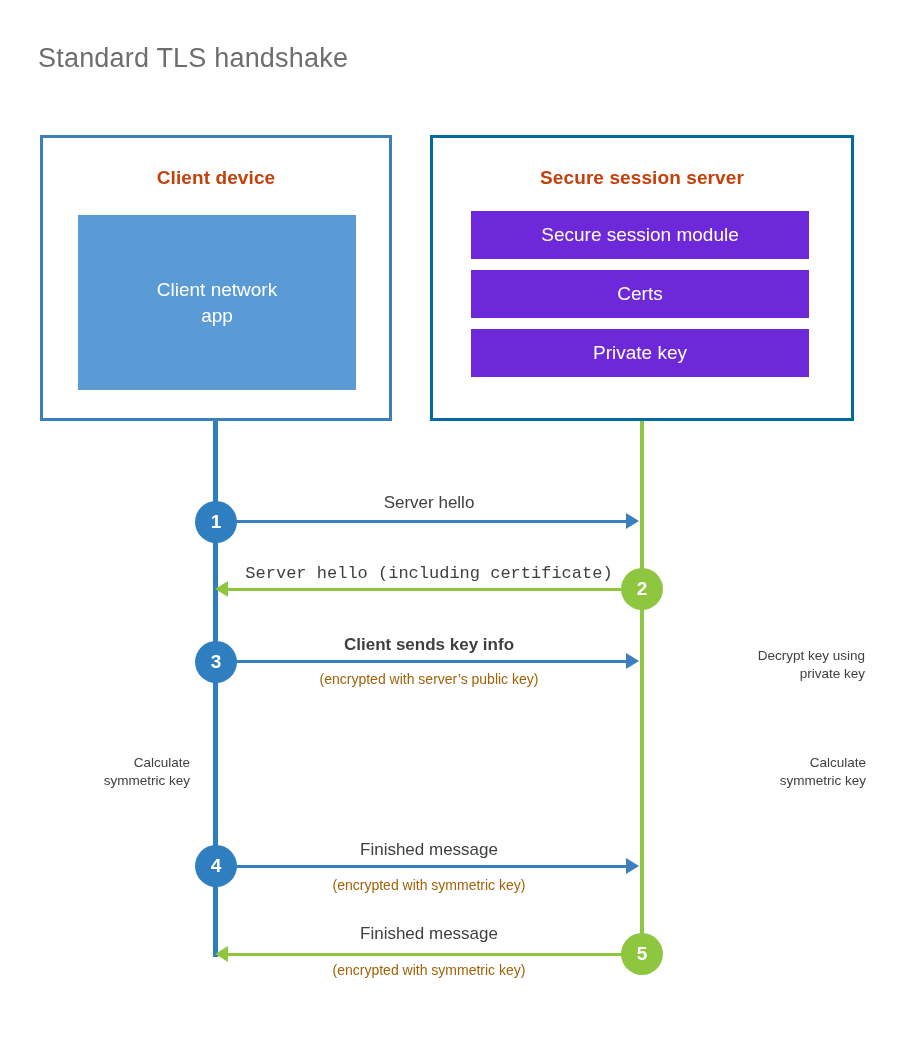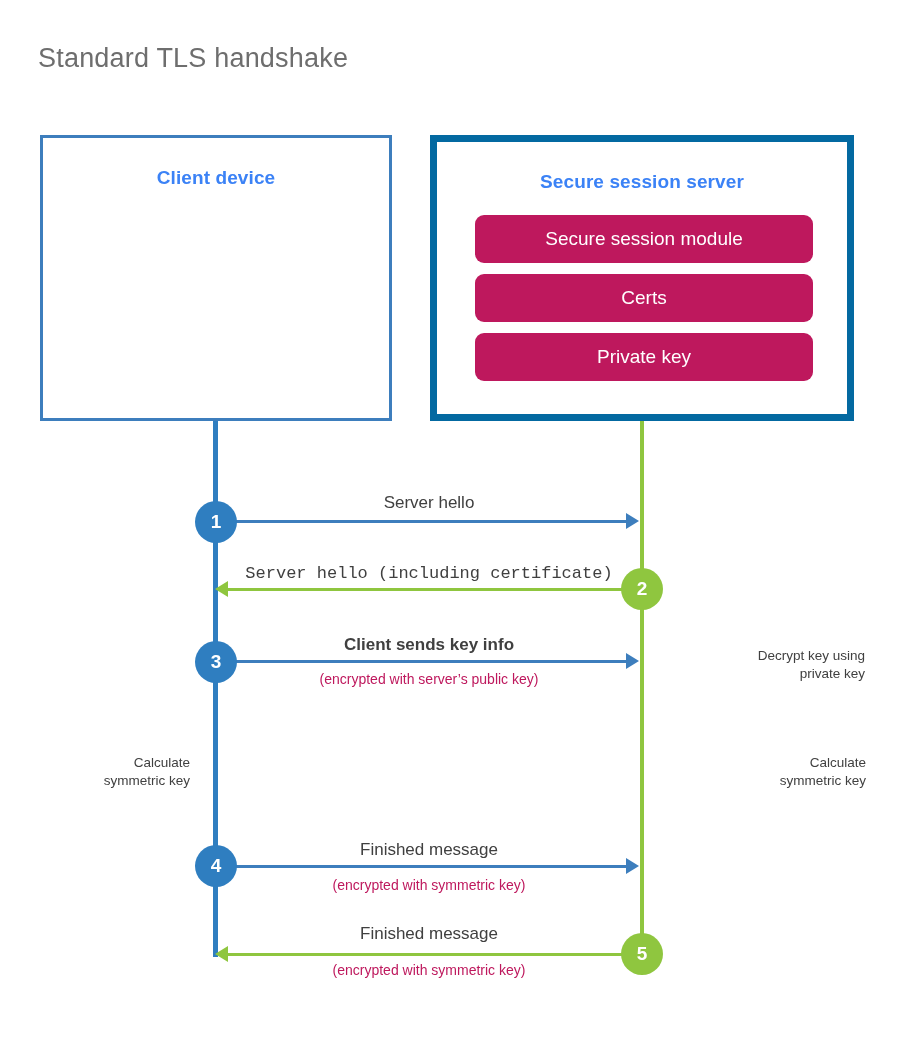--- a/index.html
+++ b/index.html
@@ -47,32 +47,32 @@
     top: 120px;
     width: 352px;
     height: 286px;
     border: 3px solid #3d7ebd;
   }
   .party-box.server {
     left: 430px;
     top: 120px;
     width: 424px;
     height: 286px;
-    border: 7px solid #0369a1;
+    border: 3px solid #0369a1;
     padding-left: 32px;
   }
   .party-title {
     position: absolute;
     left: 0;
     top: 29px;
     width: 100%;
     text-align: center;
     font-size: 19px;
     font-weight: bold;
-    color: #3b82f6;
+    color: #c2410c;
     letter-spacing: 0.1px;
   }
 
   
   .client-app-block {
     position: absolute;
     left: 35px;
     top: 77px;
     width: 278px;
     height: 175px;
@@ -87,28 +87,27 @@
     white-space: pre-line;
   }
   .server-blocks {
     position: absolute;
     left: 38px;
     top: 73px;
     width: 338px;
   }
   .server-block {
     height: 48px;
-    background: #be185d;
+    background: #6d28d9;
     color: #ffffff;
     font-size: 19px;
     display: flex;
     align-items: center;
     justify-content: center;
     margin-bottom: 11px;
-    border-radius: 9px;
   }
 
   
   .lifeline {
     position: absolute;
   }
   .lifeline.client-line {
     left: 213px;
     top: 406px;
     width: 5px;
@@ -166,21 +165,21 @@
     position: absolute;
     text-align: center;
     font-size: 17px;
     color: #404040;
     white-space: nowrap;
   }
   .msg-sub {
     position: absolute;
     text-align: center;
     font-size: 14px;
-    color: #be185d;
+    color: #a16207;
     white-space: nowrap;
   }
 
   
   .side-note {
     position: absolute;
     font-size: 13.5px;
     line-height: 18px;
     color: #404040;
     white-space: pre-line;
@@ -190,20 +189,22 @@
 </style>
 </head>
 <body>
 
 <div id="diagram-root">
 
   <div class="page-title">Standard TLS handshake</div>
 
   <div class="party-box client">
     <div class="party-title">Client device</div>
+    <div class="client-app-block">Client network
+app</div>
   </div>
 
   <div class="party-box server">
     <div class="party-title">Secure session server</div>
     <div class="server-blocks">
       <div class="server-block">Secure session module</div>
       <div class="server-block">Certs</div>
       <div class="server-block">Private key</div>
     </div>
   </div>

